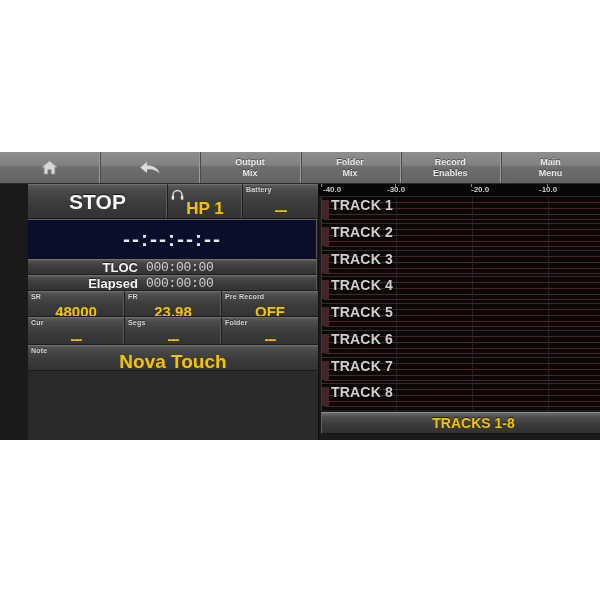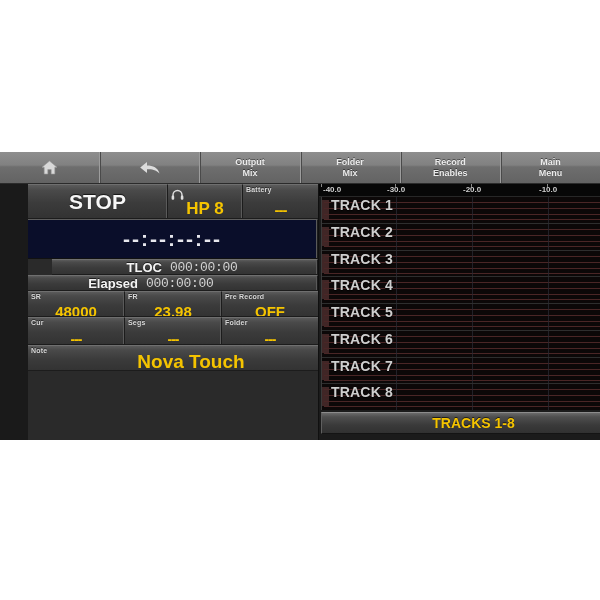--- a/index.html
+++ b/index.html
@@ -84,21 +84,21 @@
     border-right:1px solid #1c1c1c;
     box-shadow:inset -1px 0 0 #5a5a5a;
     display:flex;align-items:center;justify-content:center;
   }
   .row-tc .tcval{
     color:#e8e8ee;font-size:21px;font-weight:bold;letter-spacing:2px;
     font-family:"Liberation Sans", sans-serif;
   }
 
   
-  .row-tloc{height:16px;flex:0 0 16px;margin-left:24px;}
+  .row-tloc{height:16px;flex:0 0 16px;}
   .row-elap{height:16px;flex:0 0 16px;}
   .lbl-cell{
     width:100%;display:flex;align-items:center;box-sizing:border-box;
   }
   .lbl-cell .k{
     width:118px;text-align:right;padding-right:8px;box-sizing:border-box;
     font-size:13px;font-weight:bold;color:#f4f4f4;text-shadow:0 -1px 0 rgba(0,0,0,.6);
   }
   .lbl-cell .v{
     font-size:13px;font-weight:normal;color:#d2d2d2;
@@ -118,21 +118,21 @@
   
   .row-scene{height:28px;flex:0 0 28px;}
   .c-scene{flex:1 1 auto;}
   .c-scene .val{font-size:19px;padding-top:4px;}
   .c-take{width:105px;flex:0 0 105px;}
   .c-take .val{font-size:17px;padding-top:5px;}
 
   
   .row-note{height:26px;flex:0 0 26px;}
   .c-note{width:100%;}
-  .c-note .val{font-size:19px;padding-top:4px;margin-left:18px;}
+  .c-note .val{font-size:19px;padding-top:4px;}
 
   .left-fill{flex:1 1 auto;background:#2a2a2a;}
 
   
   .right{
     width:310px;flex:0 0 310px;display:flex;flex-direction:column;
     background:#1b1b1b;box-sizing:border-box;
     border-left:1px solid #101010;
   }
   .scale{
@@ -246,21 +246,21 @@
           <div class="val white">STOP</div>
         </div>
         <div class="cell c-hp">
           <span class="hp-icon">
             <svg width="13" height="11" viewBox="0 0 13 11">
               <path d="M2 8 L2 6 A4.5 4.5 0 0 1 11 6 L11 8" fill="none" stroke="#e0e0e0" stroke-width="1.4"></path>
               <rect x="0.6" y="6.6" width="2.6" height="4.2" rx="1.1" fill="#e0e0e0"></rect>
               <rect x="9.8" y="6.6" width="2.6" height="4.2" rx="1.1" fill="#e0e0e0"></rect>
             </svg>
           </span>
-          <div class="val">HP 8</div>
+          <div class="val">HP 1</div>
         </div>
         <div class="cell c-bat">
           <span class="tag">Battery</span>
           <div class="val">---</div>
         </div>
       </div>
 
       <div class="row-tc">
         <span class="tcval">--:--:--:--</span>
       </div>
@@ -321,21 +321,21 @@
     </div>
 
     <div class="right">
 
       <div class="scale">
         <div class="tickmark" style="left:2px;"></div>
         <div class="tick" style="left:4px;">-40.0</div>
         <div class="tickmark" style="left:76px;"></div>
         <div class="tick" style="left:68px;">-30.0</div>
         <div class="tickmark" style="left:152px;"></div>
-        <div class="tick" style="left:144px;">-20.0</div>
+        <div class="tick" style="left:152px;">-20.0</div>
         <div class="tickmark" style="left:228px;"></div>
         <div class="tick" style="left:220px;">-10.0</div>
         <div class="tickmark" style="left:303px;"></div>
         <div class="tick" style="right:3px;">0</div>
       </div>
 
       <div class="meters">
 
         <div class="trow">
           <div class="tickstub"></div>

